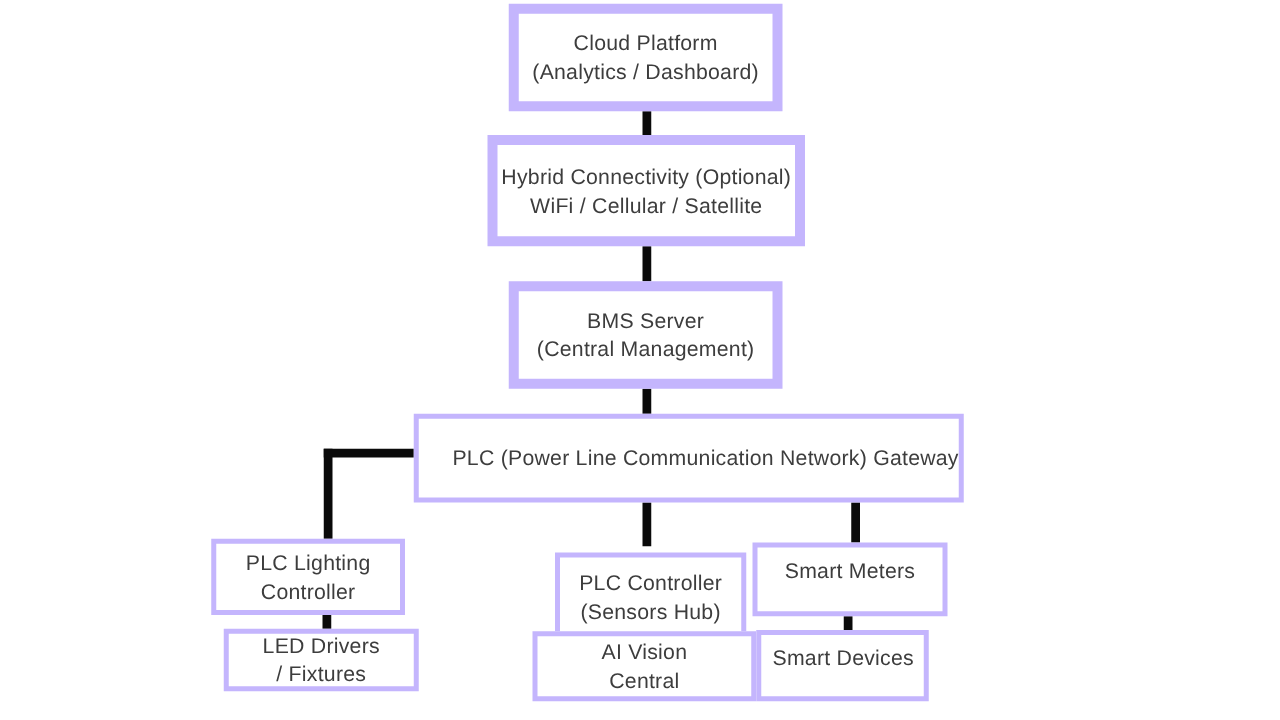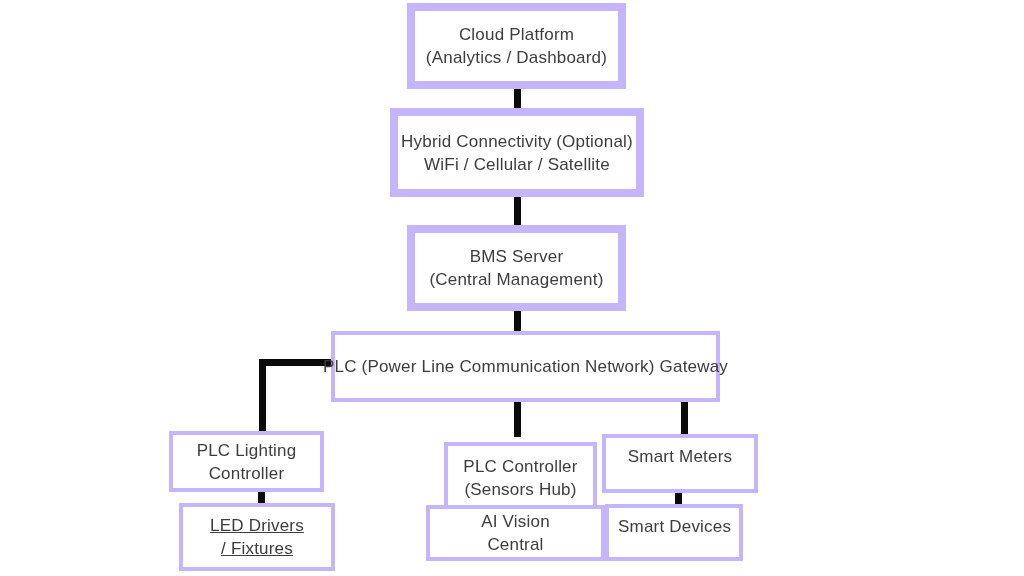--- a/index.html
+++ b/index.html
@@ -33,30 +33,30 @@
     font-size: 17px;
     line-height: 23px;
     letter-spacing: 0.2px;
   }
   .node .ln { display: block; white-space: nowrap; }
 
   
   #node-cloud    { left: 407px; top:   3px; width: 219px; height: 86px; }
   #node-hybrid   { left: 390px; top: 108px; width: 254px; height: 89px; }
   #node-bms      { left: 407px; top: 225px; width: 219px; height: 86px; }
-  #node-gateway  { left: 331px; top: 331px; width: 389px; height: 71px; border-width: 4px; }
+  #node-gateway  { left: 331px; top: 331px; width: 440px; height: 71px; border-width: 4px; align-items: flex-end; }
 
   
   #node-lighting   { left: 169px; top: 431px; width: 155px; height: 61px; border-width: 4px; }
   #node-controller { left: 426px; top: 442px; width: 153px; height: 72px; border-width: 4px; margin-left: 18px; }
   #node-meters     { left: 602px; top: 434px; width: 156px; height: 59px; border-width: 4px;
                      justify-content: flex-start; padding-top: 7px; }
 
   
-  #node-led     { left: 179px; top: 503px; width: 156px; height: 68px; border-width: 4px; text-decoration: underline; }
+  #node-led     { left: 179px; top: 503px; width: 156px; height: 50px; border-width: 4px; }
   #node-vision  { left: 426px; top: 505px; width: 179px; height: 56px; border-width: 4px; }
   #node-devices { left: 605px; top: 504px; width: 138px; height: 57px; border-width: 4px;
                   justify-content: flex-start; align-items: flex-start;
                   padding-top: 7px; padding-left: 9px; text-align: left; }
 
   
   #edge-cloud-hybrid   { left: 514px; top:  87px; width: 7px; height: 23px; }
   #edge-hybrid-bms     { left: 514px; top: 195px; width: 7px; height: 32px; }
   #edge-bms-gateway    { left: 514px; top: 309px; width: 7px; height: 24px; }
 

